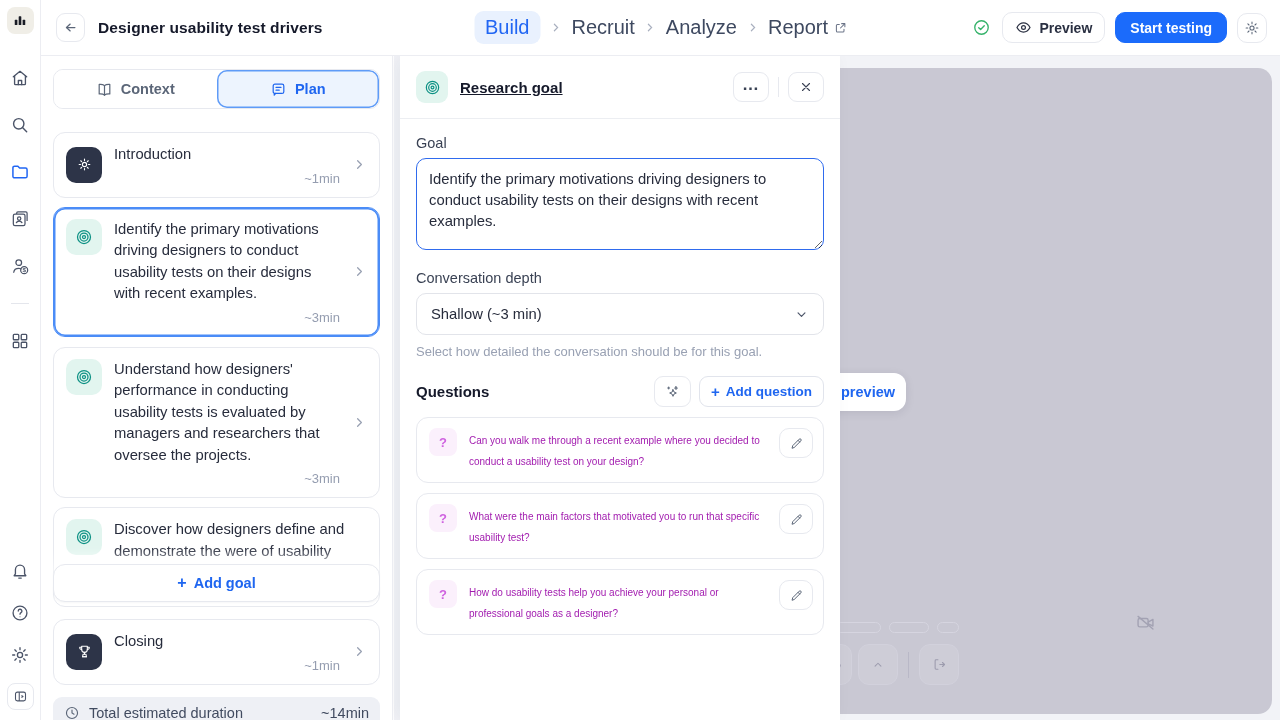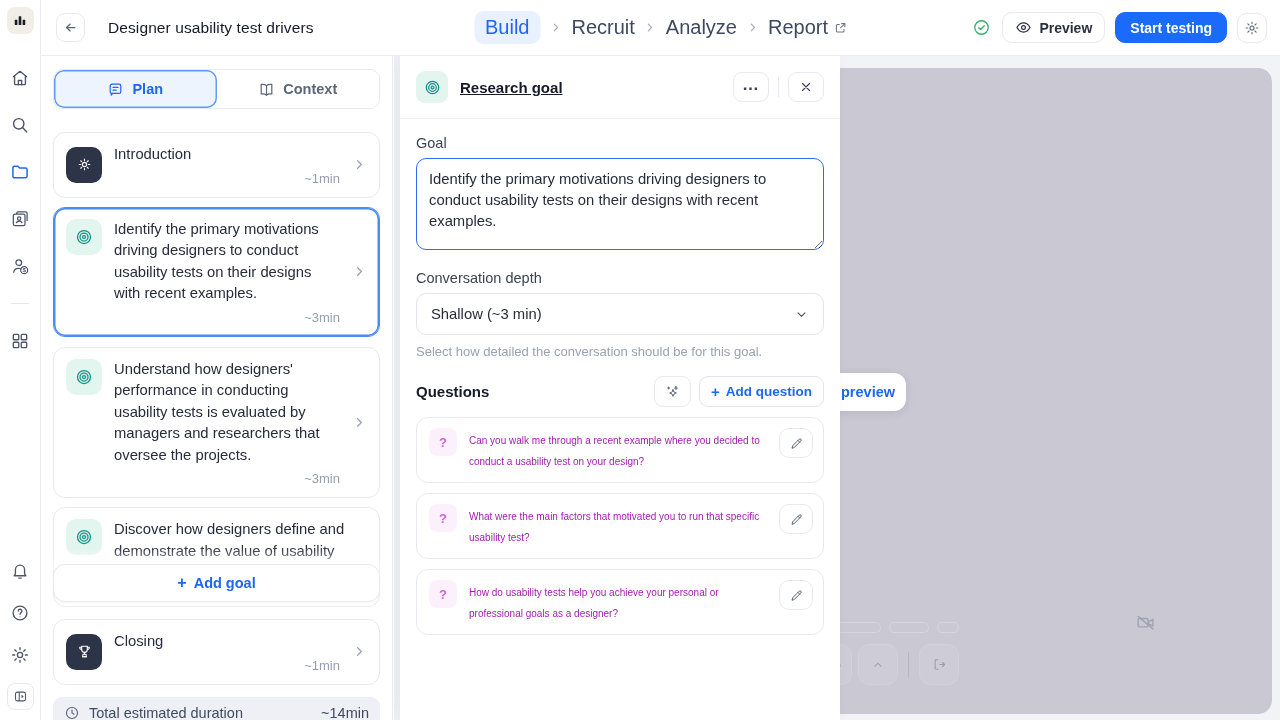--- a/index.html
+++ b/index.html
@@ -19,21 +19,21 @@
   .rail-spacer { flex:1; }
   .rail-bottom { display:flex; flex-direction:column; align-items:center; gap:22px; color:#4b5468; margin-bottom:10px; }
   .collapse-btn { width:27px; height:27px; border:1px solid #e7e9ef; border-radius:8px; display:flex;
                   align-items:center; justify-content:center; color:#4b5468; cursor:pointer; margin-top:-4px; }
 
   
   .topbar { position:absolute; left:41px; top:0; right:0; height:56px; background:#fff;
             border-bottom:1px solid #ecedf2; display:flex; align-items:center; z-index:5; }
   .back-btn { width:29px; height:29px; margin-left:15px; border:1px solid #e7e9ef; border-radius:9px;
               display:flex; align-items:center; justify-content:center; color:#5b6678; cursor:pointer; background:#fff; }
-  .doc-title { font-size:15.5px; font-weight:400; color:#15192a; margin-left:23px; letter-spacing:.1px; }
+  .doc-title { font-size:15.5px; font-weight:700; color:#15192a; margin-left:13px; letter-spacing:.1px; }
   .crumbs { position:absolute; left:50%; transform:translateX(-50%); display:flex; align-items:center; gap:9px; }
   .crumb { font-size:20px; font-weight:400; color:#3e4960; display:flex; align-items:center; gap:5px; cursor:pointer; }
   .crumb.active { color:#2166f3; background:#e9f1fe; padding:5px 11px; border-radius:9px; }
   .crumb-sep { color:#a9b0bf; }
   .topbar-right { margin-left:auto; display:flex; align-items:center; gap:10px; padding-right:13px; }
   .saved-ic { color:#35b26a; margin-right:1px; }
   .btn { border:1px solid #e7e9ef; background:#fff; border-radius:10px; height:31px; display:flex;
          align-items:center; gap:7px; padding:0 12px; font-size:14px; font-weight:700; color:#2a3042; cursor:pointer; }
   .btn-primary { background:#1b6bfb; border-color:#1b6bfb; color:#fff; padding:0 14px; }
   .gearbtn { width:30px; height:30px; justify-content:center; padding:0; color:#5b6678; }
@@ -279,34 +279,34 @@
         <path d="M3.5 5 20.5 19.5"></path>
       </svg>
   </div>
   <div class="start-preview">
     <span>preview</span>
   </div>
 </div>
 
 <div class="plan-panel">
   <div class="tabs">
+    <div class="tab">
+      <svg width="17" height="17" viewBox="0 0 24 24" fill="none" stroke="currentColor" stroke-width="1.7" stroke-linecap="round" stroke-linejoin="round">
+          <path d="M12 6.5C10.4 5 8.4 4.5 4.5 4.8v13.4c3.9-.3 5.9.2 7.5 1.8 1.6-1.6 3.6-2.1 7.5-1.8V4.8C15.6 4.5 13.6 5 12 6.5z"></path>
+          <path d="M12 6.5V20"></path>
+        </svg>
+      <span>Context</span>
+    </div>
     <div class="tab active">
       <svg width="17" height="17" viewBox="0 0 24 24" fill="none" stroke="currentColor" stroke-width="1.7" stroke-linecap="round" stroke-linejoin="round">
           <rect x="4.5" y="4.5" width="15" height="13" rx="2.5"></rect>
           <path d="M8.5 9h7M8.5 13h4.5"></path>
           <path d="M8 17.5 6 20v-2.5"></path>
         </svg>
       <span>Plan</span>
-    </div>
-    <div class="tab">
-      <svg width="17" height="17" viewBox="0 0 24 24" fill="none" stroke="currentColor" stroke-width="1.7" stroke-linecap="round" stroke-linejoin="round">
-          <path d="M12 6.5C10.4 5 8.4 4.5 4.5 4.8v13.4c3.9-.3 5.9.2 7.5 1.8 1.6-1.6 3.6-2.1 7.5-1.8V4.8C15.6 4.5 13.6 5 12 6.5z"></path>
-          <path d="M12 6.5V20"></path>
-        </svg>
-      <span>Context</span>
     </div>
   </div>
 
   <div class="card center mt23">
     <div class="card-ic navy">
       <svg width="17" height="17" viewBox="0 0 24 24" fill="none" stroke="currentColor" stroke-width="1.6" stroke-linecap="round">
           <circle cx="12" cy="12" r="3"></circle>
           <path d="M12 4.5v1.8M12 17.7v1.8M4.5 12h1.8M17.7 12h1.8M6.7 6.7l1.3 1.3M16 16l1.3 1.3M17.3 6.7 16 8M8 16l-1.3 1.3"></path>
         </svg>
     </div>
@@ -356,21 +356,21 @@
   <div class="card-clip">
     <div class="card" style="height:100px">
       <div class="card-ic mint">
         <svg width="20" height="20" viewBox="0 0 24 24" fill="none" stroke="currentColor" stroke-width="1.5">
             <circle cx="12" cy="12" r="7.8"></circle>
             <circle cx="12" cy="12" r="4.8"></circle>
             <circle cx="12" cy="12" r="1.8"></circle>
           </svg>
       </div>
       <div class="card-body">
-        <div class="card-title">Discover how designers define and demonstrate the value of usability</div>
+        <div class="card-title">Discover how designers define and demonstrate the were of usability</div>
       </div>
     </div>
   </div>
 
   <div class="add-goal">
     <span class="plus-glyph">+</span>
     <span>Add goal</span>
   </div>
 
   <div class="closing-wrap">

